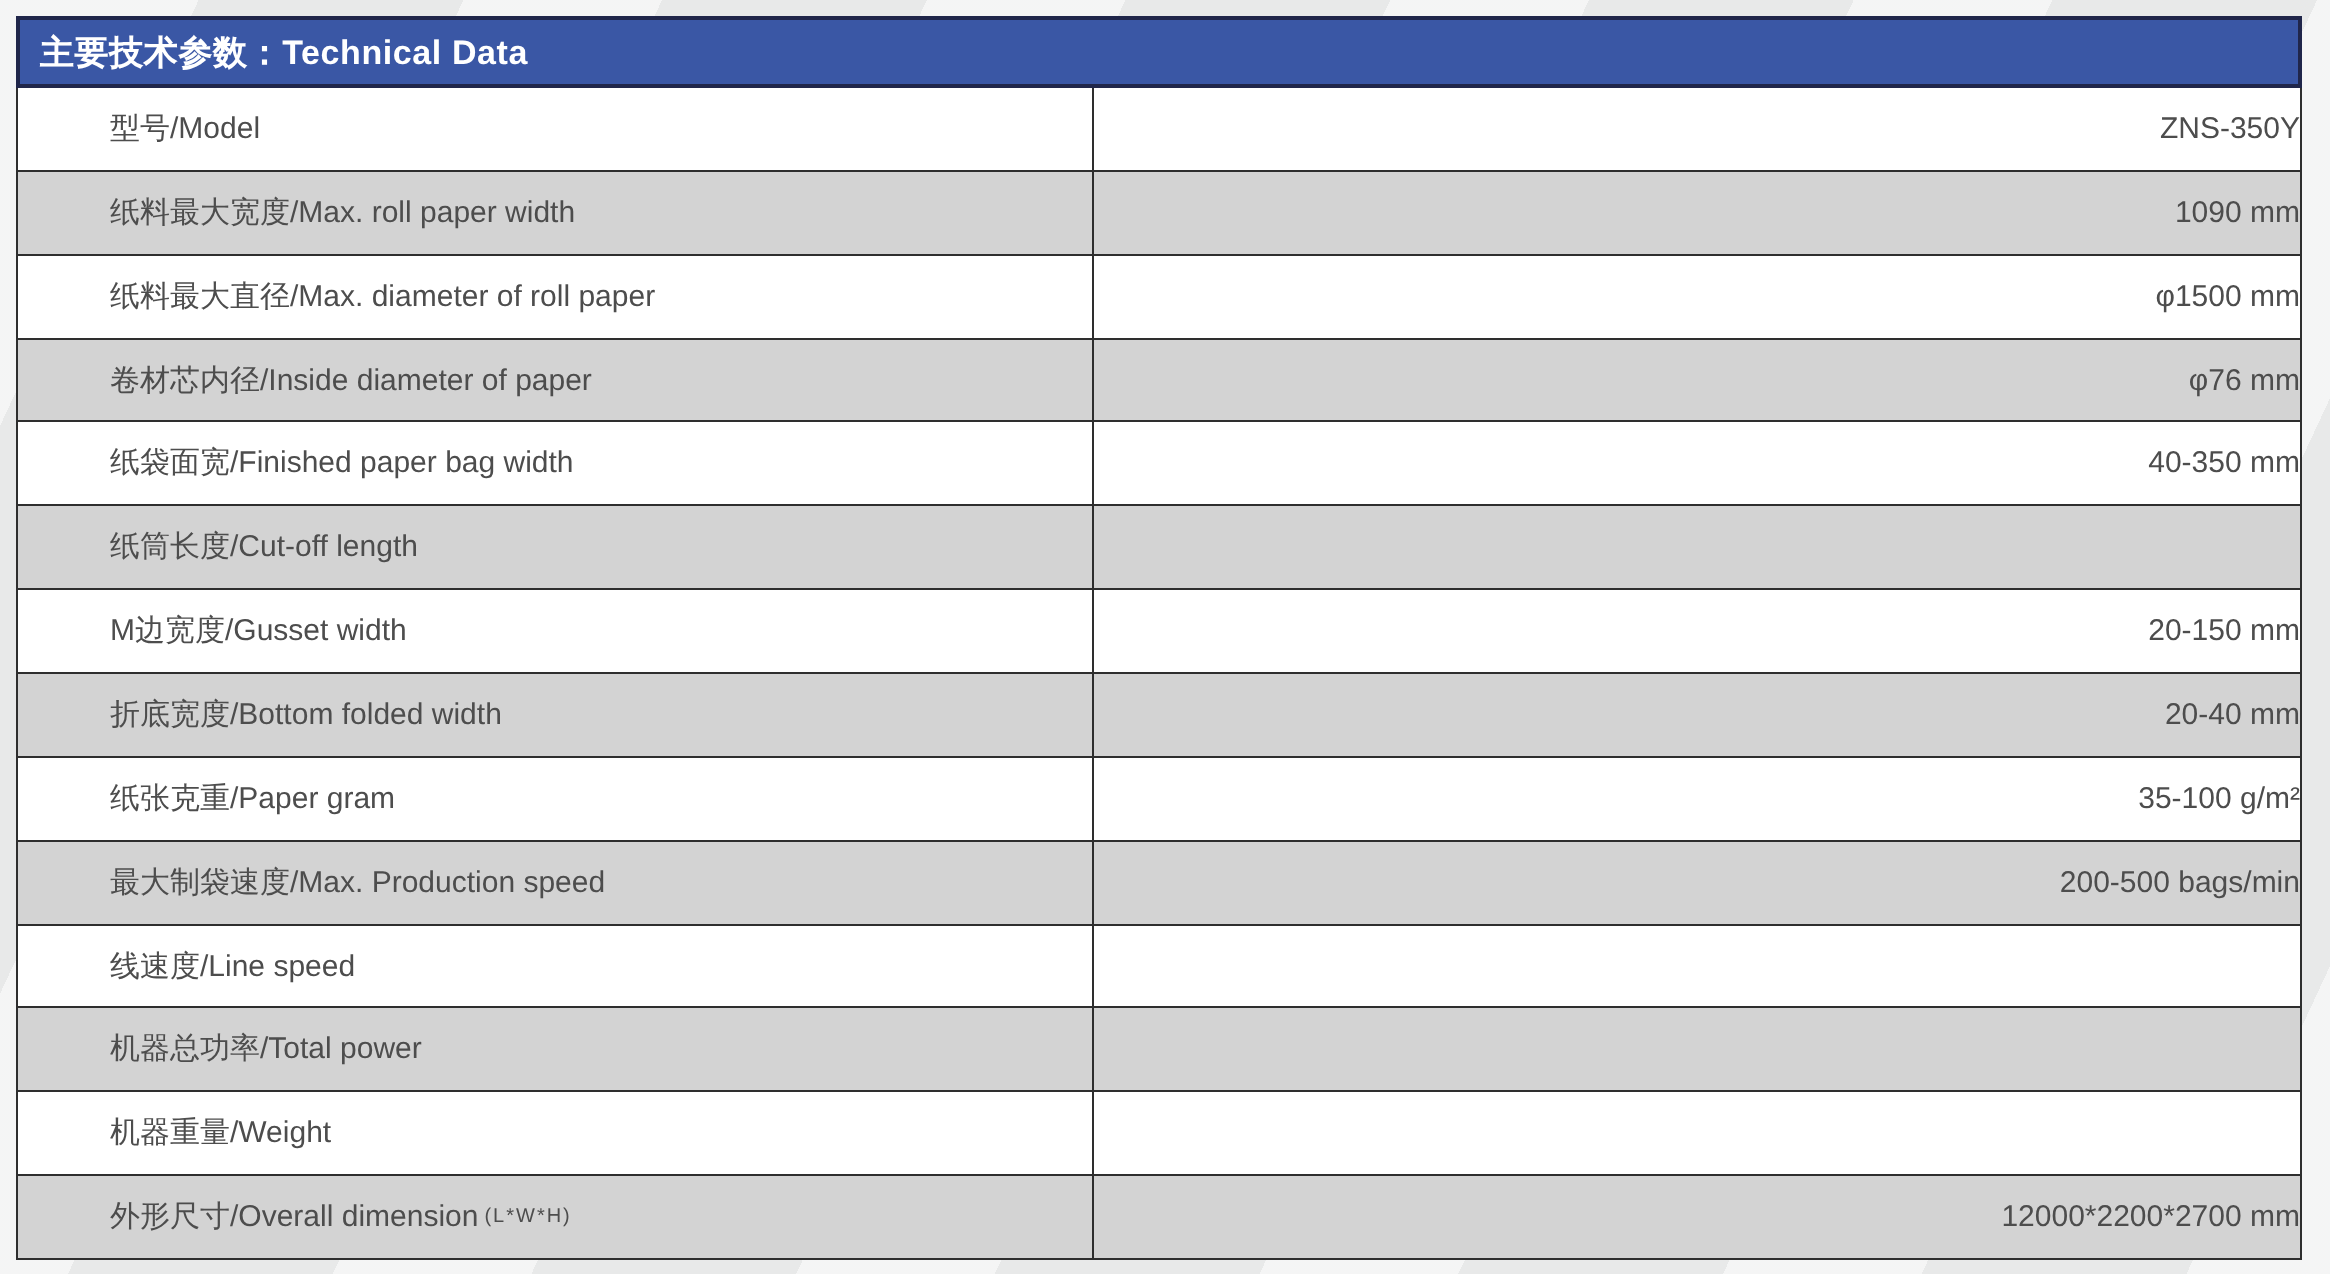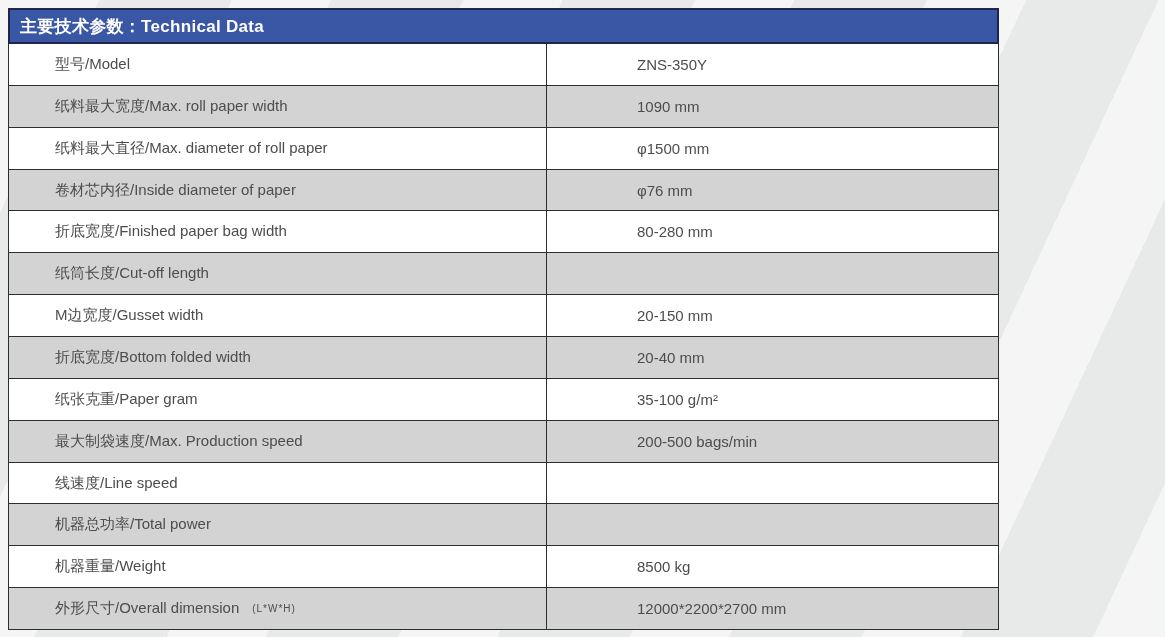--- a/index.html
+++ b/index.html
@@ -19,21 +19,21 @@
     background:
       repeating-linear-gradient(115deg,
         rgba(255,255,255,0.55) 0px, rgba(255,255,255,0.55) 90px,
         rgba(255,255,255,0.0) 90px, rgba(255,255,255,0.0) 210px),
       var(--page-bg);
     position:relative;
   }
   .spec-table{
     position:absolute;
     left:8px; top:8px;
-    width:991px; height:622px;
+    width:1143px; height:622px;
     display:flex;
     flex-direction:column;
   }
   .table-header{
     flex:0 0 36px;
     background:var(--header-bg);
     border:2px solid var(--header-border);
     display:flex;
     align-items:center;
     padding-left:10px;
@@ -67,25 +67,26 @@
     font-size:15px;
   }
   .cell.label{
     flex:0 0 538px;
     border-right:1.5px solid var(--border);
     padding-left:46px;
   }
   .cell.value{
     flex:1 1 auto;
     padding-left:90px;
+    justify-content:flex-end;
   }
   .label-suffix{
     font-size:10px;
     letter-spacing:1px;
-    margin-left:13px;
+    margin-left:3px;
   }
   .label-suffix:empty{display:none;}
 </style>
 </head>
 <body>
 
 <div class="spec-table">
   <div class="table-header">
     <span class="title">主要技术参数：Technical Data</span>
   </div>
@@ -121,24 +122,24 @@
     <div class="cell label">
           <span class="label-text">卷材芯内径/Inside diameter of paper</span>
         </div>
     <div class="cell value">
           <span class="value-text">φ76 mm</span>
         </div>
   </div>
 
   <div class="row">
     <div class="cell label">
-          <span class="label-text">折底宽度/Finished paper bag width</span>
-        </div>
-    <div class="cell value">
-          <span class="value-text">80-280 mm</span>
+          <span class="label-text">纸袋面宽/Finished paper bag width</span>
+        </div>
+    <div class="cell value">
+          <span class="value-text">40-350 mm</span>
         </div>
   </div>
 
   <div class="row">
     <div class="cell label">
           <span class="label-text">纸筒长度/Cut-off length</span>
         </div>
   </div>
 
   <div class="row">
@@ -185,23 +186,20 @@
 
   <div class="row">
     <div class="cell label">
           <span class="label-text">机器总功率/Total power</span>
         </div>
   </div>
 
   <div class="row">
     <div class="cell label">
           <span class="label-text">机器重量/Weight</span>
-        </div>
-    <div class="cell value">
-          <span class="value-text">8500 kg</span>
         </div>
   </div>
 
   <div class="row">
     <div class="cell label">
           <span class="label-text">外形尺寸/Overall dimension</span>
           <span class="label-suffix">(L*W*H)</span>
         </div>
     <div class="cell value">
           <span class="value-text">12000*2200*2700 mm</span>

